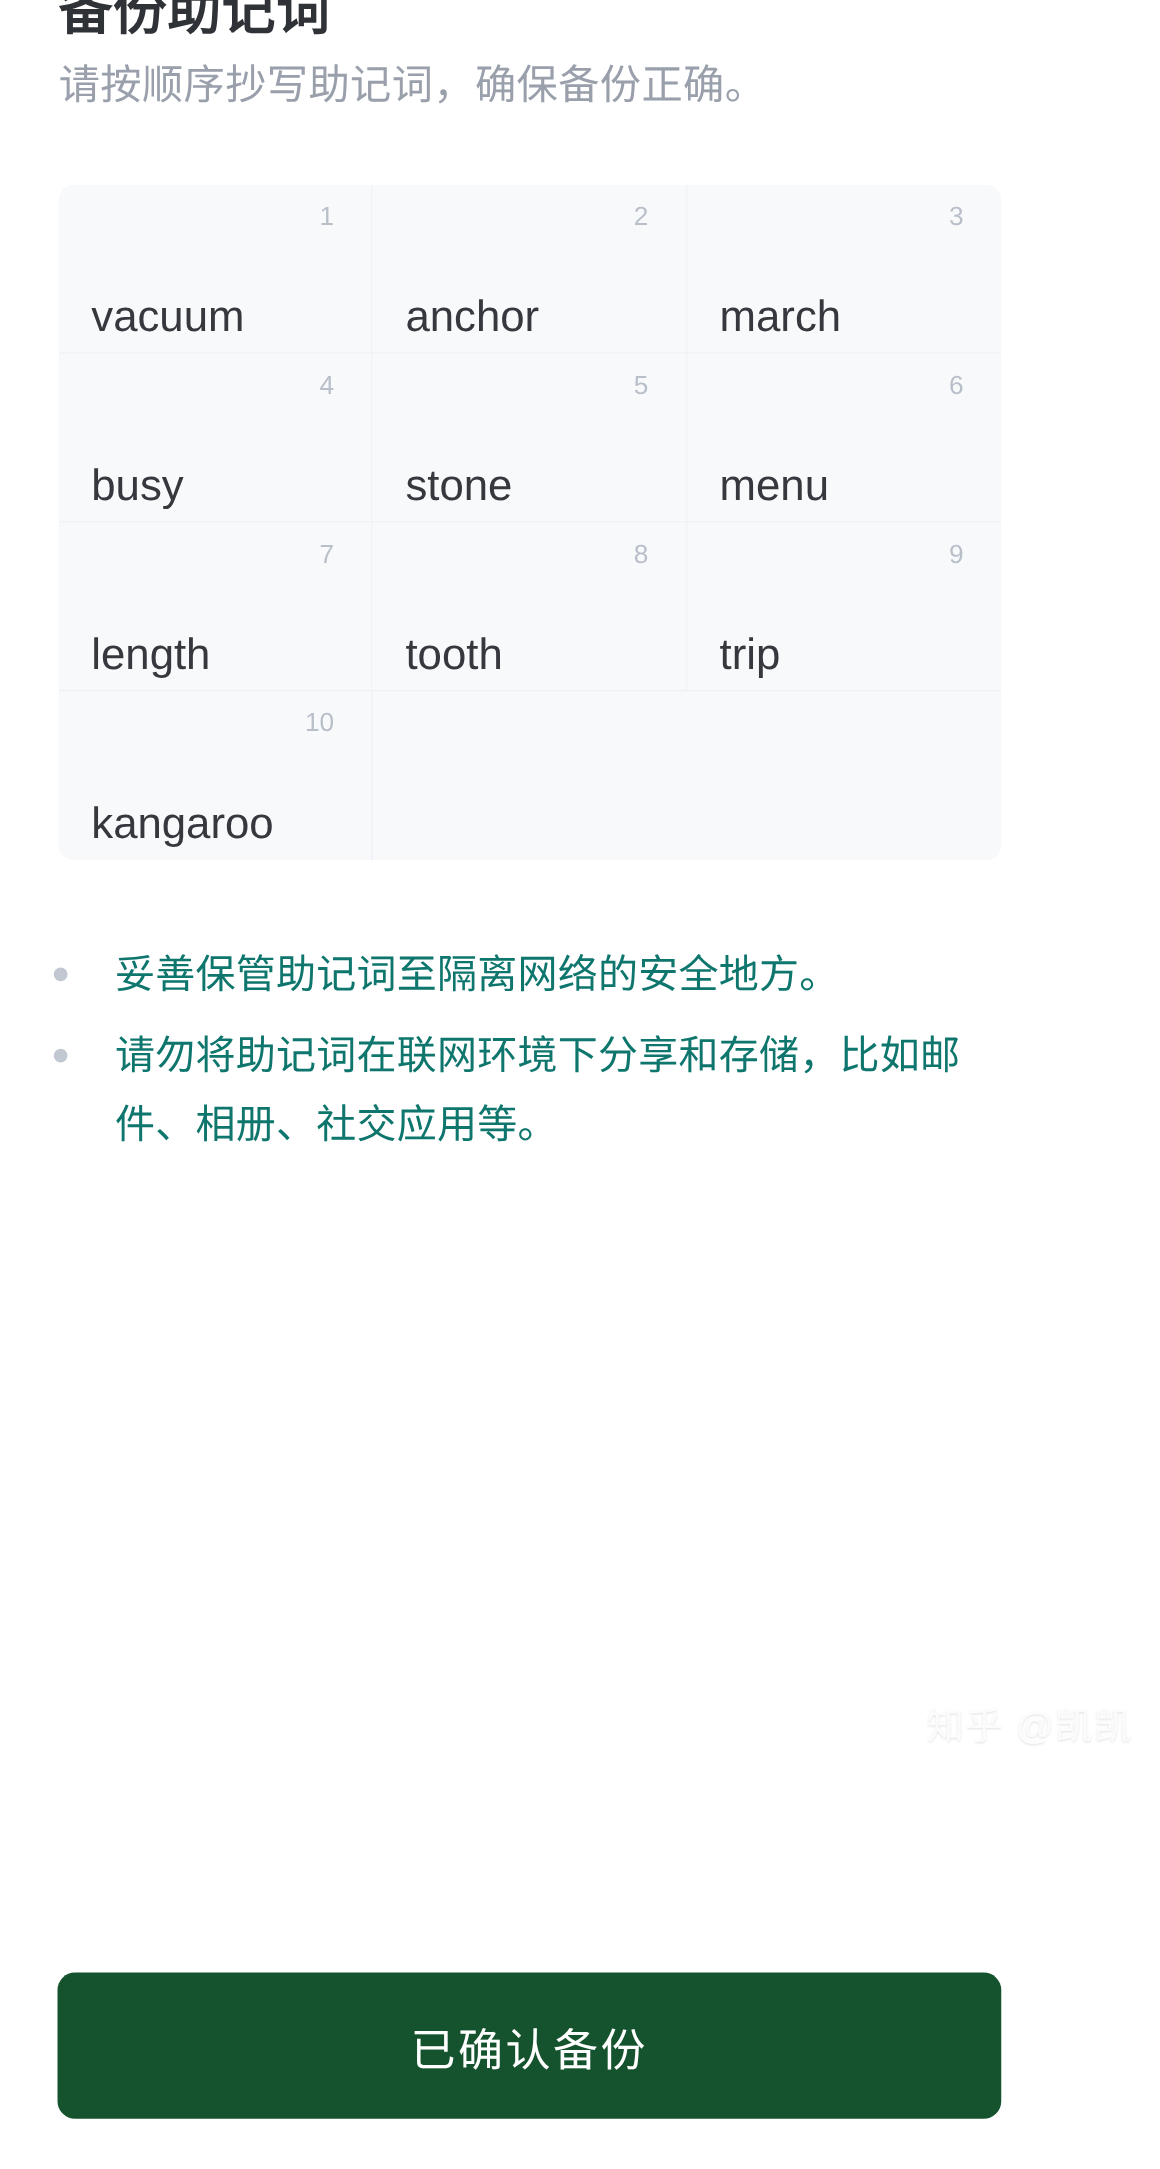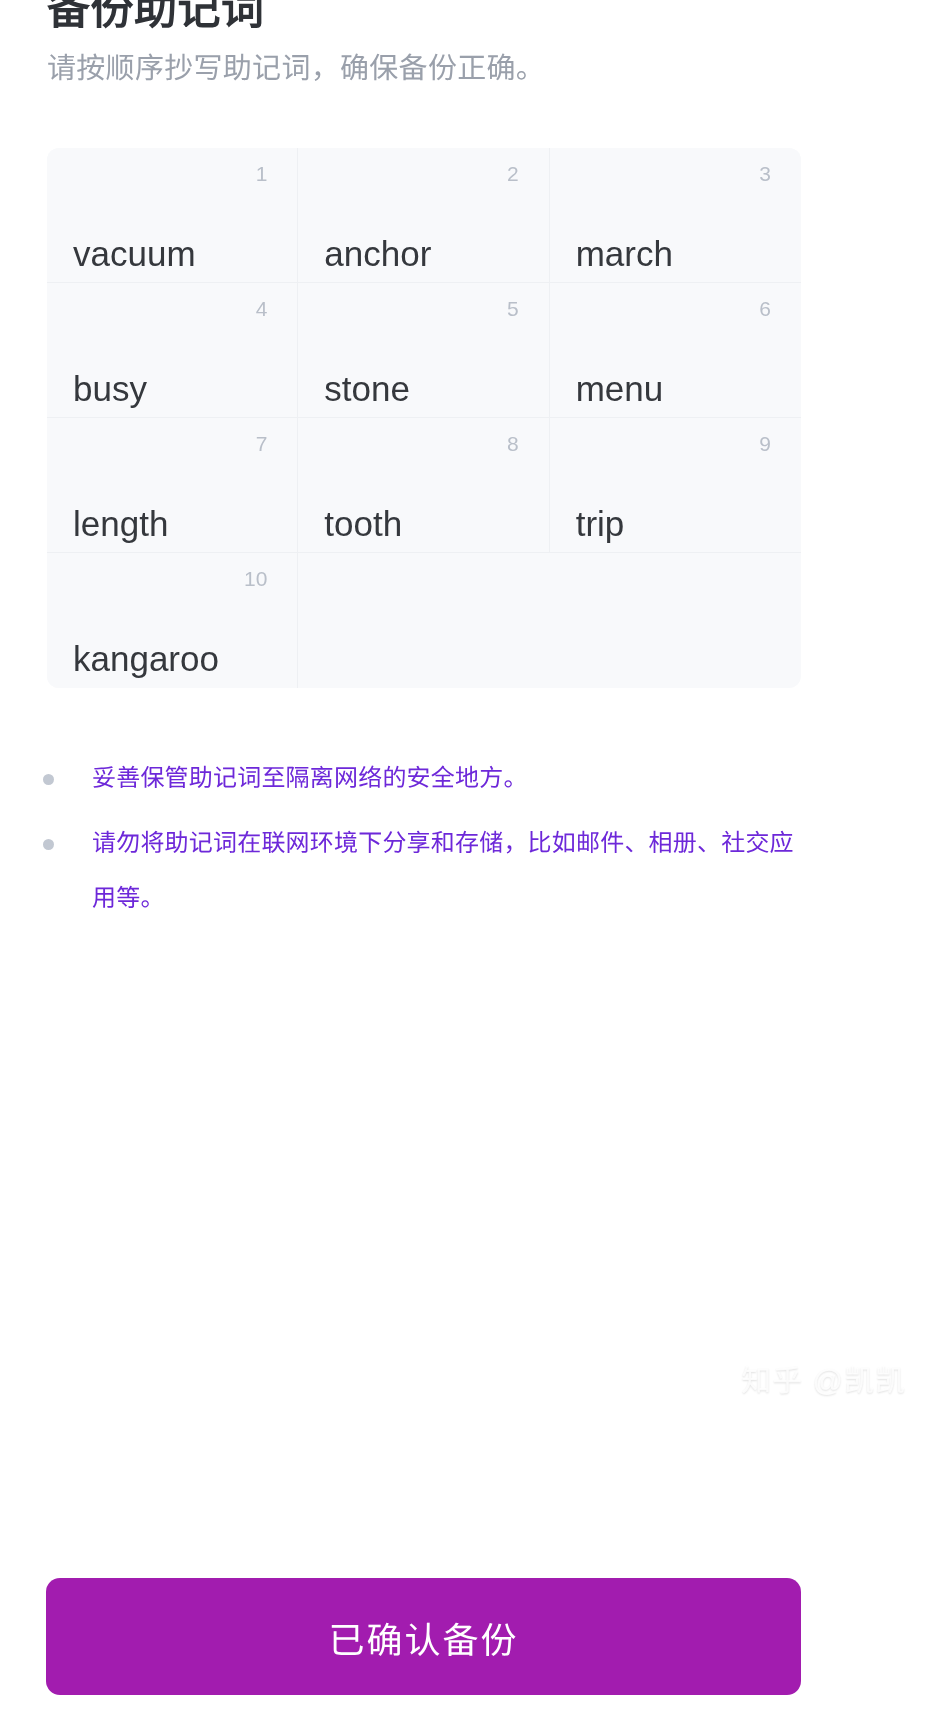--- a/index.html
+++ b/index.html
@@ -29,21 +29,21 @@
     color: #2f3237;
     letter-spacing: 0.5px;
     line-height: 50px;
     white-space: nowrap;
   }
 
   .page-subtitle {
     position: absolute;
     left: 47px;
     top: 46px;
-    font-size: 29px;
+    font-size: 33px;
     font-weight: 400;
     color: #9aa0ab;
     line-height: 44px;
     letter-spacing: 0.3px;
     white-space: nowrap;
   }
 
   
   .mnemonic-card {
     position: absolute;
@@ -110,36 +110,35 @@
     width: 11px;
     height: 11px;
     border-radius: 50%;
     background: #c2c8d2;
     margin-top: 22px;
     margin-right: 38px;
   }
 
   .notice-text {
     flex: 1 1 auto;
-    font-size: 24px;
-    font-weight: 400;
-    color: #6d28d9;
+    font-size: 32px;
+    font-weight: 400;
+    color: #0f766e;
     line-height: 55px;
     letter-spacing: 0.2px;
-    font-family: Liberation Mono, monospace;
   }
 
   
   .confirm-button {
     position: absolute;
     left: 46px;
     top: 1578px;
     width: 755px;
     height: 117px;
-    background: #a21caf;
+    background: #14532d;
     border: none;
     border-radius: 14px;
     color: #ffffff;
     font-family: "Liberation Sans", "DejaVu Sans", sans-serif;
     font-size: 36px;
     font-weight: 400;
     letter-spacing: 2px;
     cursor: pointer;
     display: flex;
     align-items: center;

